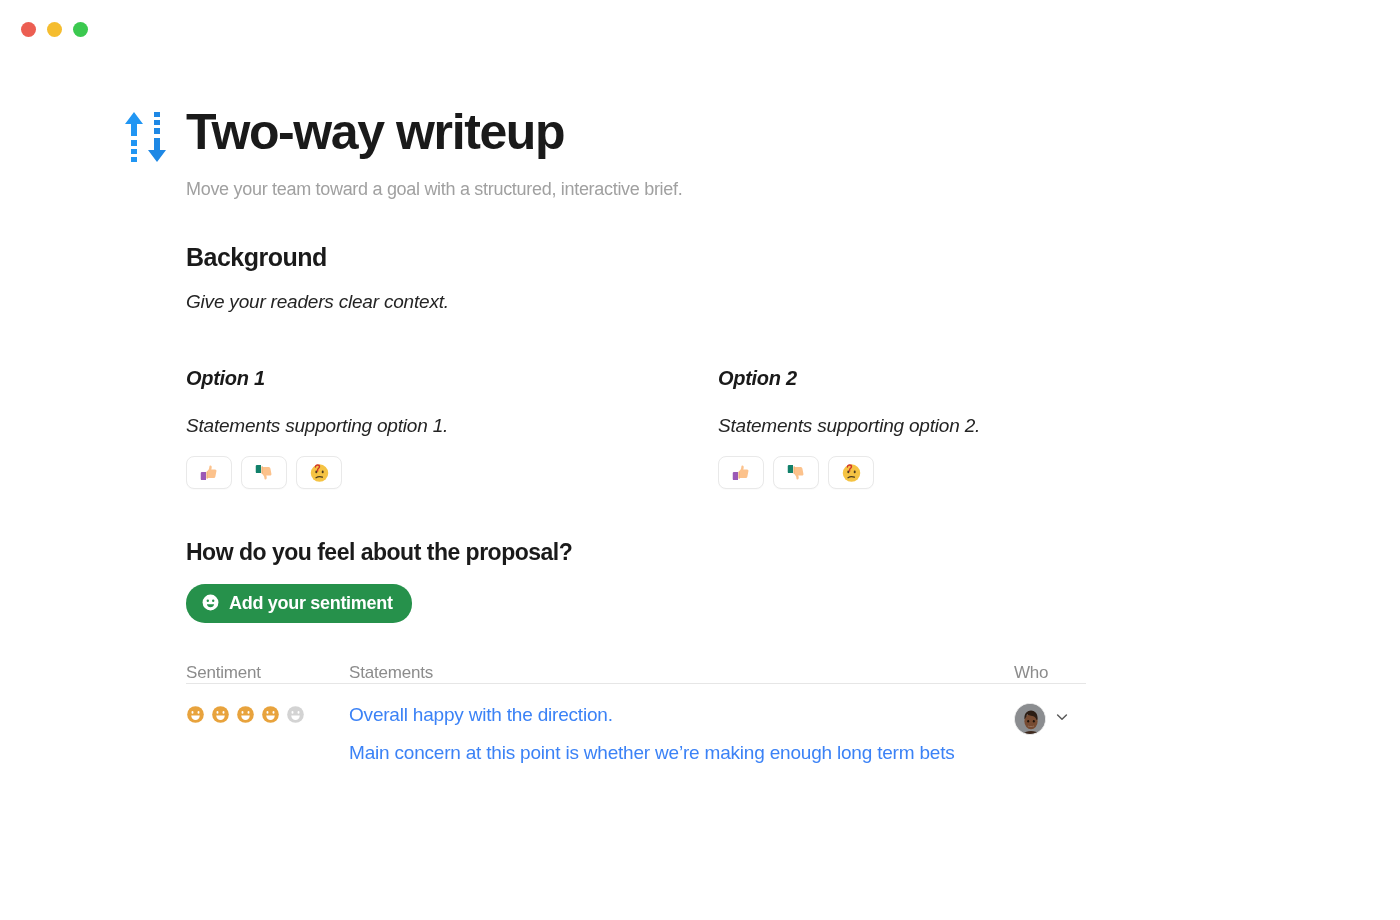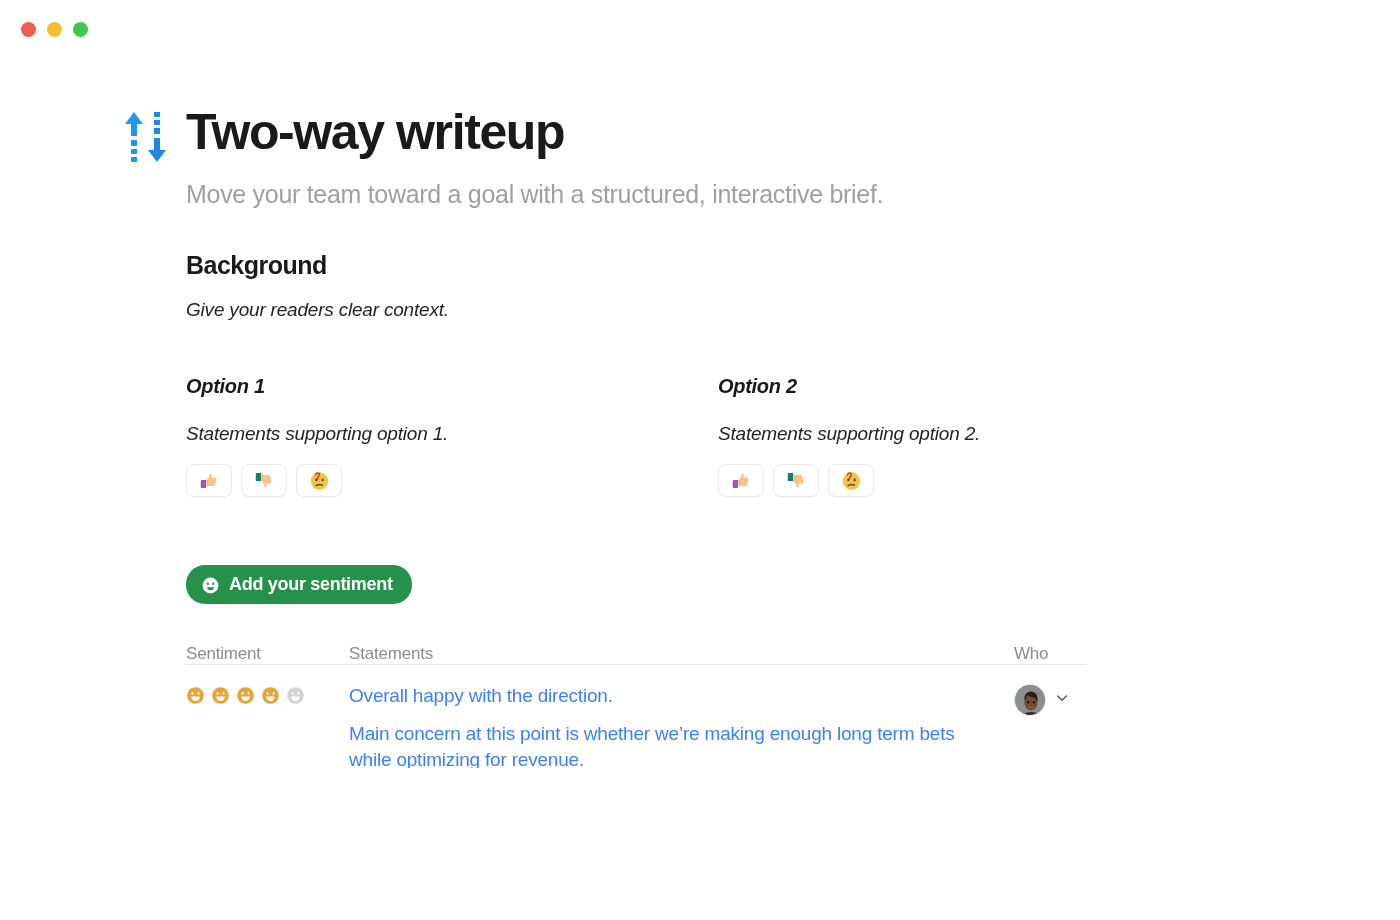--- a/index.html
+++ b/index.html
@@ -65,21 +65,21 @@
   }
   .doc-title {
     font-size: 50px;
     font-weight: 700;
     letter-spacing: -1.4px;
     color: #1a1a1a;
     line-height: 1.0;
     padding-top: 5px;
   }
   .doc-subtitle {
-    font-size: 25px;
+    font-size: 18px;
     font-weight: 400;
     color: #a0a0a0;
     letter-spacing: -0.3px;
     margin-top: 22px;
     line-height: 1.2;
   }
 
   
   .section { margin-top: 42px; }
   .section-title {
@@ -137,21 +137,21 @@
   
   .sentiment-block { margin-top: 50px; }
   .sentiment-q {
     font-size: 23px;
     font-weight: 700;
     color: #1a1a1a;
     letter-spacing: -0.5px;
   }
   .add-sentiment-btn {
     display: inline-flex;
-    align-items: flex-end;
+    align-items: flex-start;
     gap: 9px;
     margin-top: 18px;
     background: #26914b;
     color: #ffffff;
     border: none;
     border-radius: 19px;
     padding: 9px 19px 9px 15px;
     font-family: "Liberation Sans", sans-serif;
     font-size: 18px;
     font-weight: 700;
@@ -334,20 +334,21 @@
                 <circle cx="14.7" cy="15.3" r="1.4" fill="#d0342c"></circle>
               </svg>
             </span>
           </button>
         </div>
       </div>
 
     </div>
 
     <div class="sentiment-block">
+      <h2 class="sentiment-q">How do you feel about the proposal?</h2>
       <button class="add-sentiment-btn">
         <span>
           <svg width="19" height="19" viewBox="0 0 24 24" xmlns="http://www.w3.org/2000/svg">
             <circle cx="12" cy="12" r="10" fill="#ffffff"></circle>
             <circle cx="8.6" cy="9.8" r="1.5" fill="#26914b"></circle>
             <circle cx="15.4" cy="9.8" r="1.5" fill="#26914b"></circle>
             <path d="M7.4 14.2h9.2a4.7 4.7 0 0 1-9.2 0z" fill="#26914b"></path>
           </svg>
         </span>
         <span>Add your sentiment</span>

